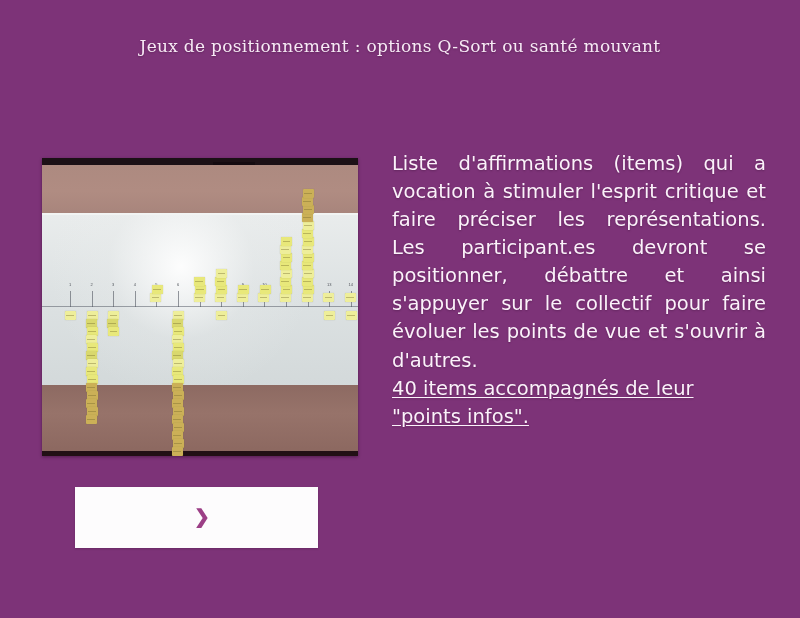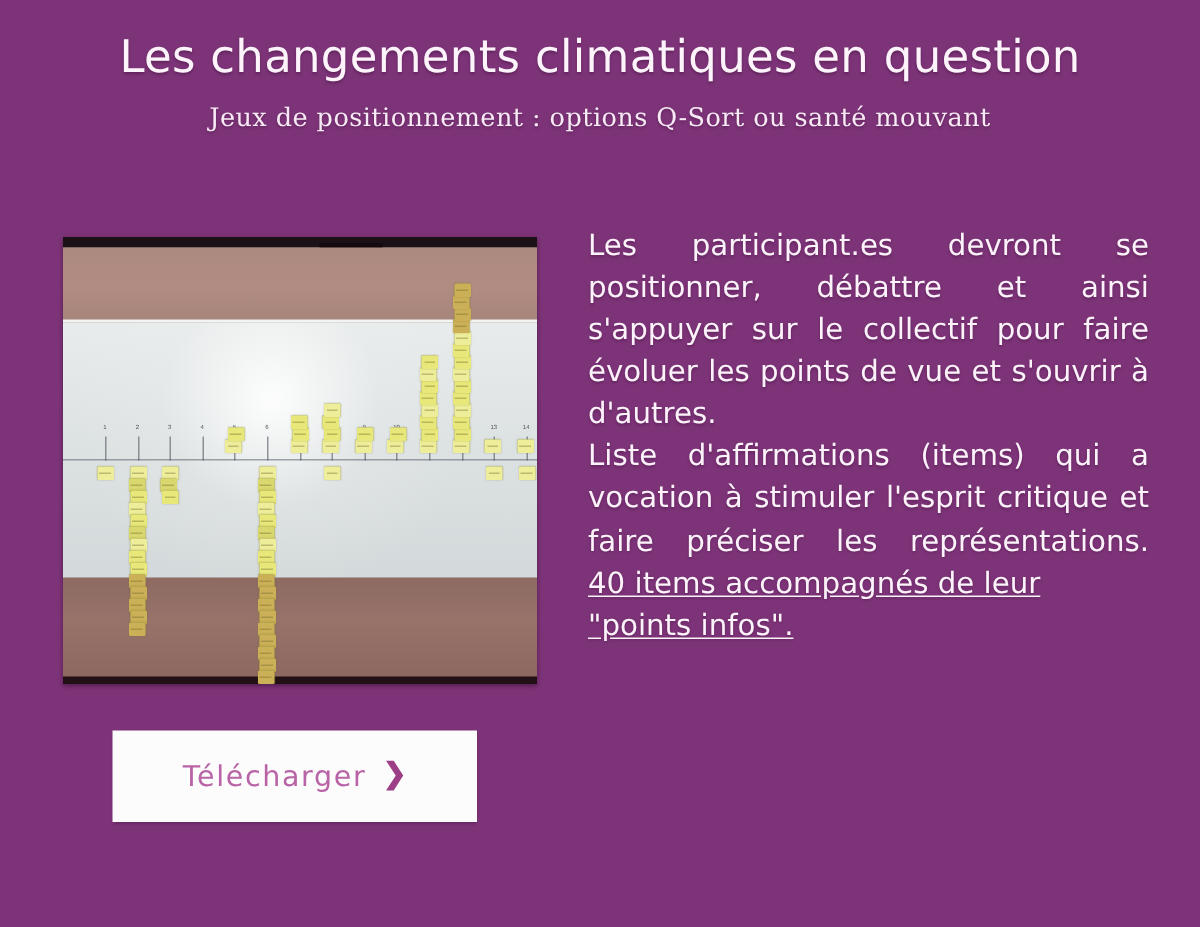--- a/index.html
+++ b/index.html
@@ -224,21 +224,20 @@
     text-decoration: underline;
     text-underline-offset: 2px;
   }
 </style>
 </head>
 <body>
 
 <div class="slide">
 
   <div class="header">
-    <h1 class="title">Les changements climatiques en question</h1>
     <div class="subtitle">Jeux de positionnement : options Q-Sort ou santé mouvant</div>
   </div>
 
   <div class="photo-frame">
     <div class="photo-inner">
       <div class="ceiling"></div>
       <div class="ceiling-notch"></div>
       <div class="wall-top"></div>
       <div class="board"></div>
       <div class="wall-bottom"></div>
@@ -349,23 +348,22 @@
           <div class="note warm" style="width: 11px; height: 8.6px; left: 260.8px; top: 31px;"></div>
           <div class="note pale" style="width: 11px; height: 8.6px; left: 281.2px; top: 135px;"></div>
           <div class="note pale" style="width: 11px; height: 8.6px; left: 282.3px; top: 153px;"></div>
           <div class="note pale" style="width: 11px; height: 8.6px; left: 302.8px; top: 135px;"></div>
           <div class="note pale" style="width: 11px; height: 8.6px; left: 303.9px; top: 153px;"></div>
         </div>
     </div>
   </div>
 
   <button class="download-btn">
-    <span class="btn-label">Télécharger</span>
     <span class="btn-chevron">❯</span>
   </button>
 
   <div class="body-text">
+    <p class="justify-all">Liste d'affirmations (items) qui a vocation à stimuler l'esprit critique et faire préciser les représentations.</p>
     <p class="justify-all">Les participant.es devront se positionner, débattre et ainsi s'appuyer sur le collectif pour faire évoluer les points de vue et s'ouvrir à d'autres.</p>
-    <p class="justify-all">Liste d'affirmations (items) qui a vocation à stimuler l'esprit critique et faire préciser les représentations.</p>
     <p class="underlined">40 items accompagnés de leur "points infos".</p>
   </div>
 
 </div>
 
 </body></html>

